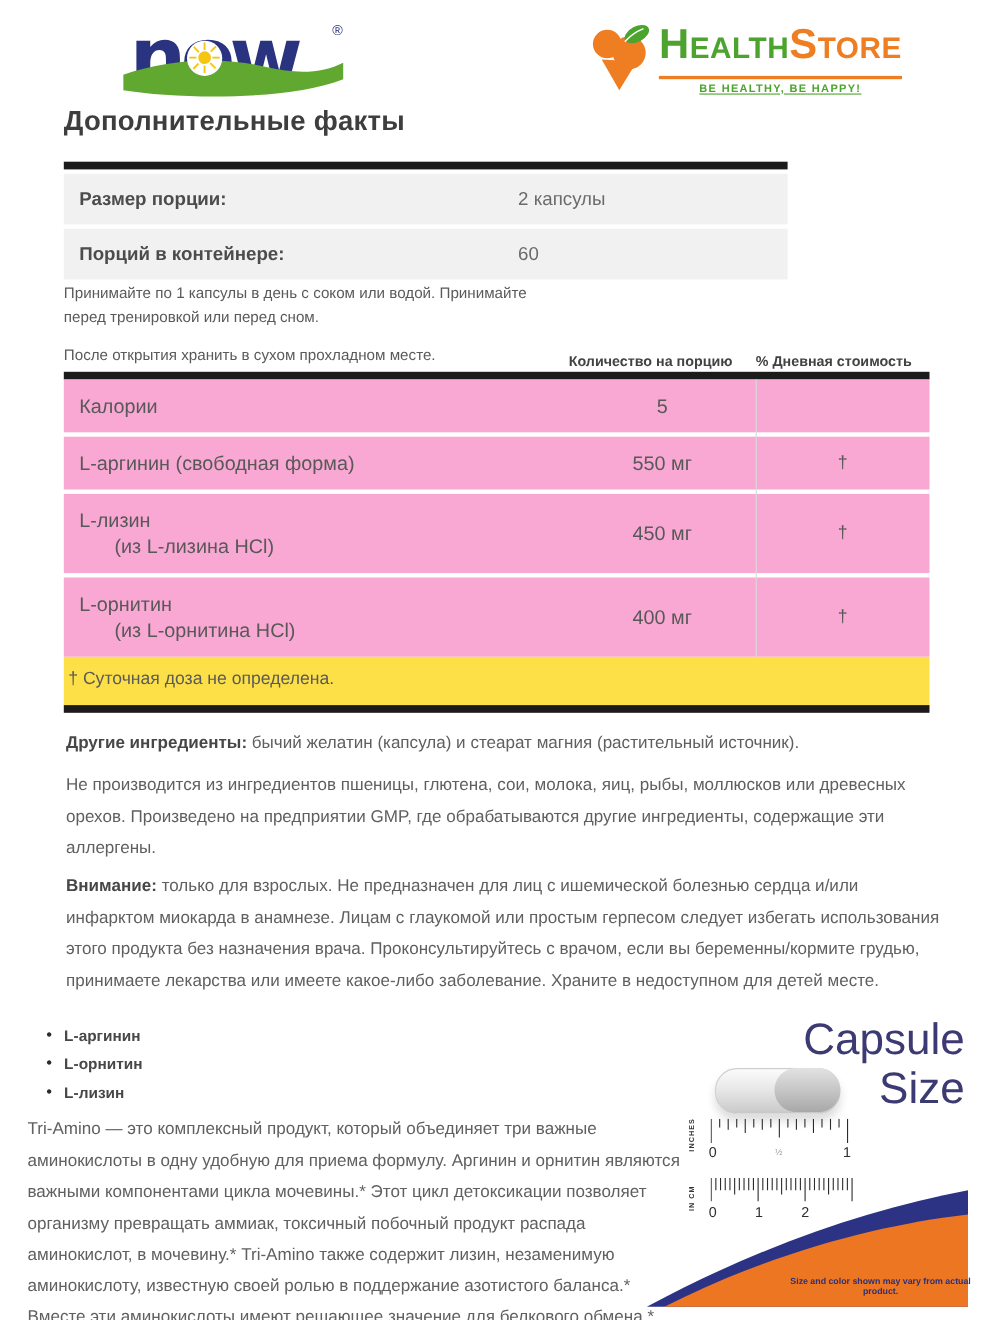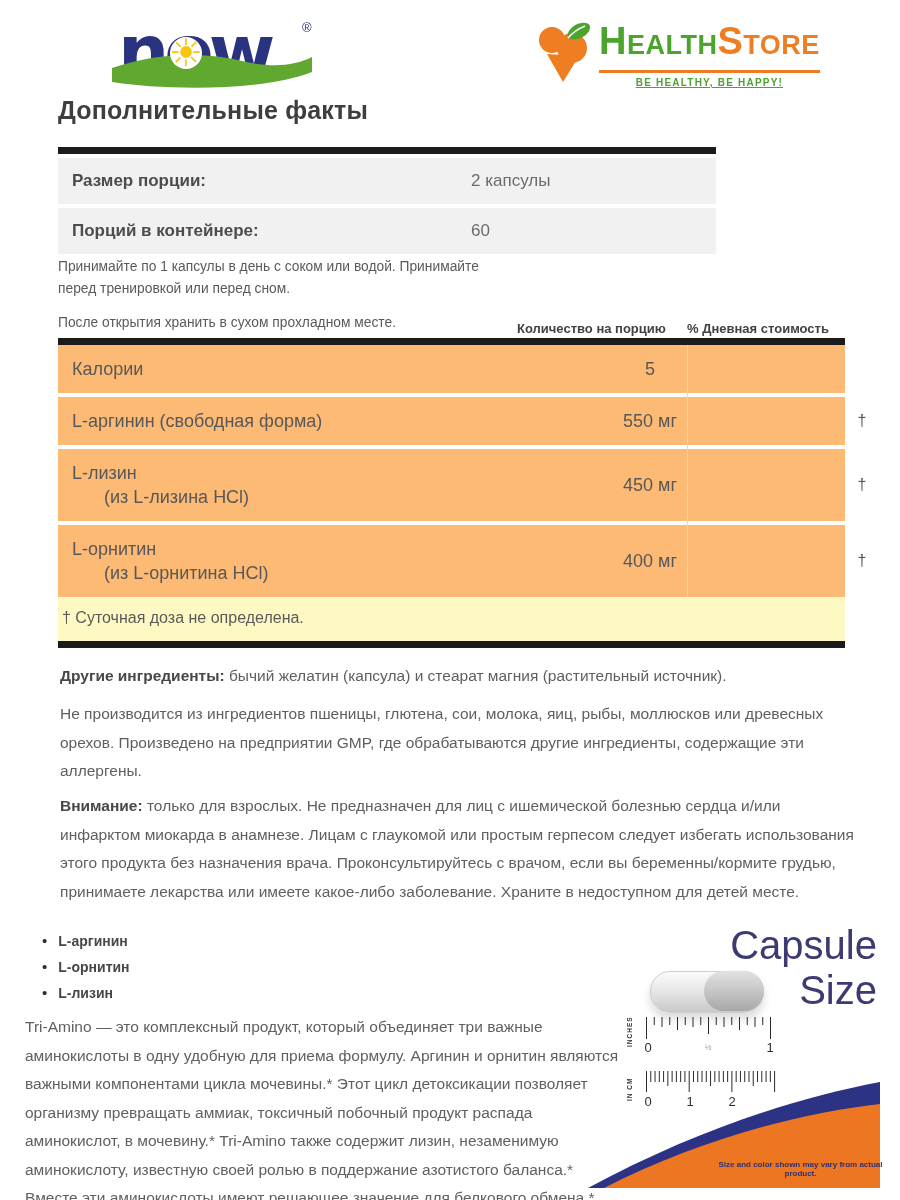--- a/index.html
+++ b/index.html
@@ -33,29 +33,29 @@
 
   
   #hdr-grid{position:absolute;left:58px;top:256px;width:787px;display:grid;grid-template-columns:459px 170px 158px;min-height:76px;}
   #directions{padding-right:34px;}
   #directions p{margin:0 0 12px 0;font-size:13.8px;line-height:22px;color:#5a5a5a;}
   .colhead{align-self:end;text-align:left;font-weight:bold;font-size:13px;line-height:27px;color:#424242;padding-bottom:4px;}
 
   
   #facts-table{position:absolute;left:58px;top:338px;width:787px;}
   #facts-rows{position:relative;}
-  .frow{display:grid;grid-template-columns:459px 170px 158px;background:#fdba74;margin-top:4px;align-items:center;gap:48px;}
+  .frow{display:grid;grid-template-columns:459px 170px 158px;background:#f9a8d4;margin-top:4px;align-items:center;}
   .frow:first-of-type{margin-top:0;}
   .fname{font-size:18px;color:#585858;line-height:24px;padding:12px 0 12px 14px;}
   .fsub{display:block;padding-left:32px;}
   .fsub:empty{display:none;}
   .famt{text-align:center;font-size:18px;color:#585858;}
   .fdv{text-align:center;font-size:16px;color:#585858;}
   #vdiv{position:absolute;left:629px;top:0;bottom:0;width:1px;background:#d9d9d9;}
-  #footnote{background:#fef9c3;font-size:16px;color:#5a5a5a;padding:12px 0 14px 4px;}
+  #footnote{background:#fde047;font-size:16px;color:#5a5a5a;padding:12px 0 14px 4px;}
 
   
   .para{position:absolute;left:60px;width:795px;font-size:15.5px;line-height:28.5px;color:#5f5f5f;}
   .para b{color:#474747;}
   #other-ingredients{top:662px;}
   #allergen-info{top:700px;}
   #warning{top:792px;}
 
   
   #bullets{position:absolute;left:42px;top:932px;}

